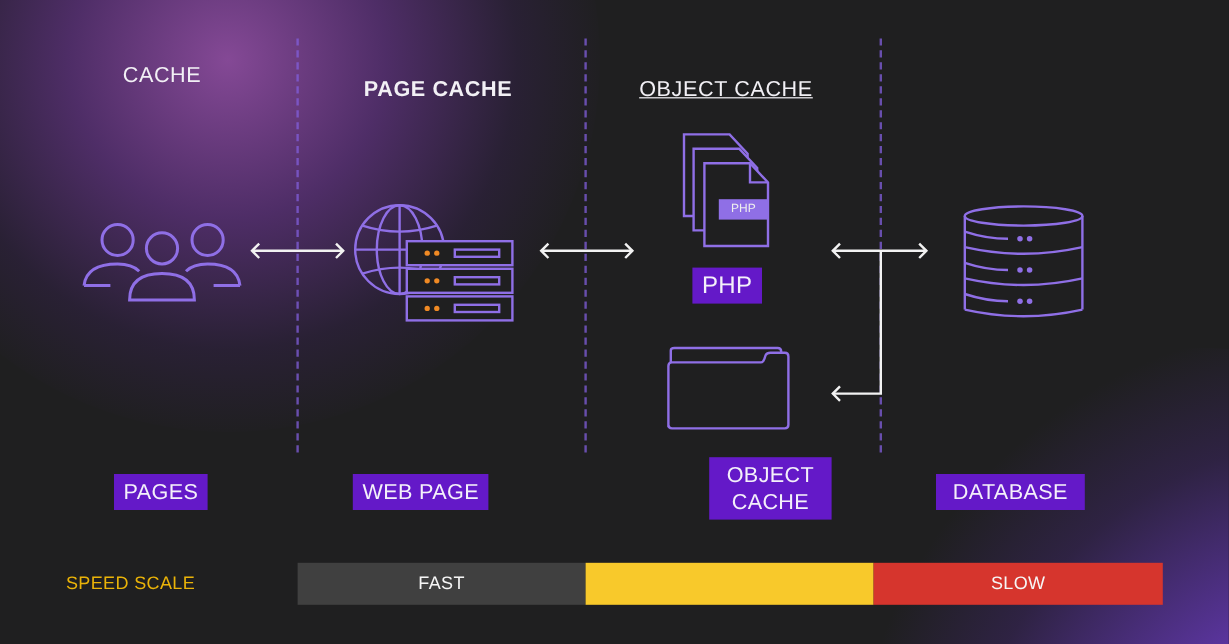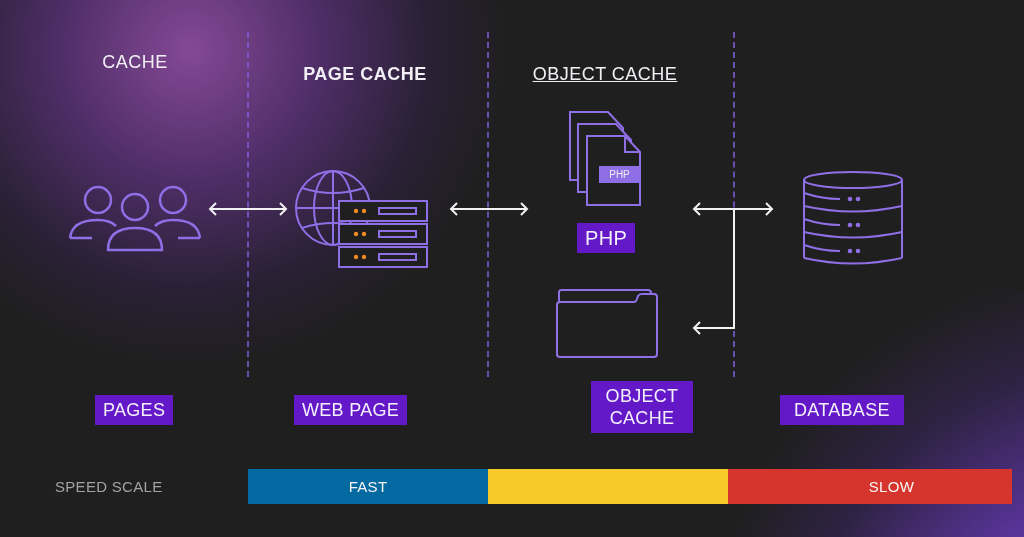--- a/index.html
+++ b/index.html
@@ -22,21 +22,21 @@
   }
   .heading {
     position: absolute; color: #f2f0f5; font-size: 18px; letter-spacing: 0.5px; text-align: center;
     line-height: 24px;
   }
   .label-box {
     position: absolute; background: #6419c8; color: #f4f0fa; font-size: 18px; text-align: center;
     line-height: 22px; padding: 4px 8px; letter-spacing: 0.3px;
   }
   svg.icon { position: absolute; overflow: visible; }
-  .speed-label { position: absolute; left: 55px; top: 478px; color: #a3a3a3; font-size: 15px; letter-spacing: 0.3px; }
+  .speed-label { position: absolute; left: 55px; top: 478px; color: #eab308; font-size: 15px; letter-spacing: 0.3px; }
   .bar { position: absolute; top: 469px; height: 35px; display: flex; align-items: center; justify-content: center;
          color: #f6f6f6; font-size: 15px; letter-spacing: 0.3px; }
 </style>
 </head>
 <body>
 
 <div class="glow-tl"></div>
 <div class="glow-br"></div>
 
 <div class="divider" style="left:247px;"></div>
@@ -157,15 +157,15 @@
 
 <div class="label-box" style="left:95px; top:395px;">PAGES</div>
 <div class="label-box" style="left:294px; top:395px;">WEB PAGE</div>
 <div class="label-box" style="left:555px; top:381px; width:84px; padding:4px 9px;margin-left:36px;">
   <div>OBJECT</div>
   <div>CACHE</div>
 </div>
 <div class="label-box" style="left:780px; top:395px; padding:4px 14px;">DATABASE</div>
 
 <div class="speed-label">SPEED SCALE</div>
-<div class="bar" id="seg0" style="left: 248px; width: 240px; background: #0369a1;">FAST</div>
+<div class="bar" id="seg0" style="left: 248px; width: 240px; background: #404040;">FAST</div>
 <div class="bar" id="seg1" style="left: 488px; width: 240px; background: rgb(248, 201, 43);"></div>
-<div class="bar" id="seg2" style="left: 728px; width: 241px; background: rgb(214, 53, 45); padding-left: 43px;">SLOW</div>
+<div class="bar" id="seg2" style="left: 728px; width: 241px; background: rgb(214, 53, 45);">SLOW</div>
 
 </body></html>

